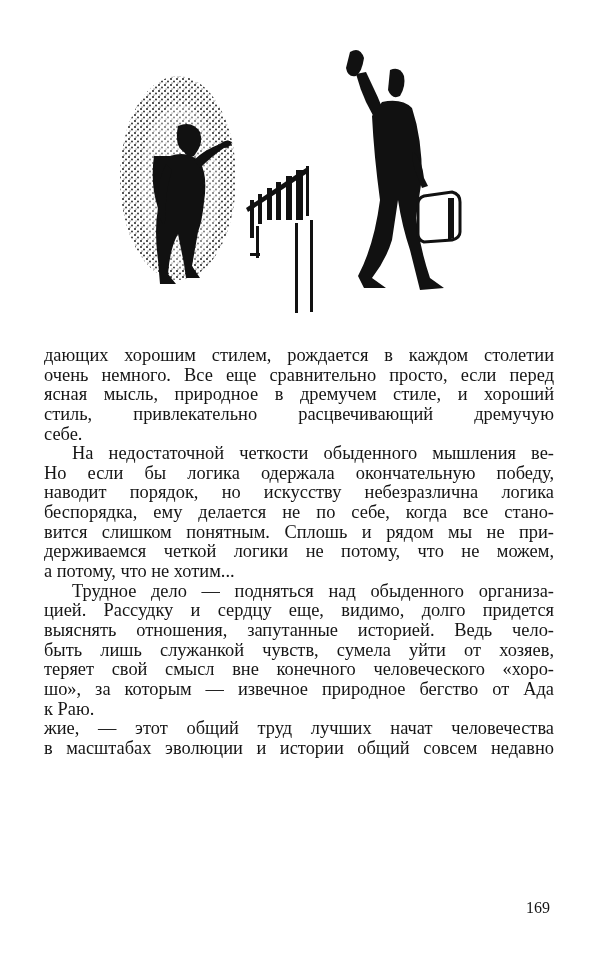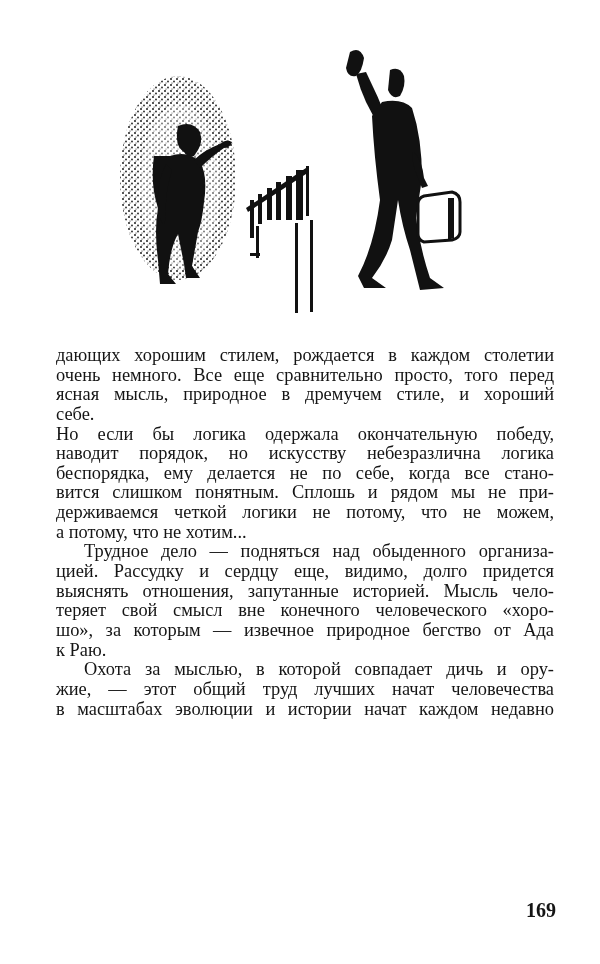--- a/index.html
+++ b/index.html
@@ -1,23 +1,23 @@
 <!DOCTYPE html>
 <html><head>
 <meta charset="utf-8">
 <style>
   html, body { margin:0; padding:0; background:#ffffff; }
   body { width:600px; height:964px; position:relative; overflow:hidden; font-family:"Liberation Serif","DejaVu Serif",serif; color:#151515; }
   .illustration { position:absolute; left:110px; top:48px; width:380px; height:285px; }
   .text-block { position:absolute; left:44px; top:346px; width:510px; font-size:18.4px; line-height:19.65px; }
   .para { margin:0; text-align:justify; text-align-last:auto; }
-  .para .ln { display:block; text-align:justify; text-align-last:justify; white-space:nowrap; height:19.65px;margin-left:12px; }
+  .para .ln { display:block; text-align:justify; text-align-last:justify; white-space:nowrap; height:19.65px; }
   .para .ln.last { text-align-last:left; }
   .para .ln.indent { padding-left:28px; }
-  .page-number { position:absolute; left:526px; top:899px; font-size:20px; font-weight:bold; font-family:"Liberation Serif",serif; }
+  .page-number { position:absolute; left:526px; top:899px; font-size:16px; font-weight:normal; font-family:"Liberation Serif",serif; }
 </style>
 </head>
 <body>
 
 <div class="illustration">
   <svg viewBox="0 0 380 285" width="380" height="285">
     <defs>
       <pattern id="stip" width="6" height="6" patternUnits="userSpaceOnUse">
         <circle cx="1" cy="1" r="1" fill="#111"></circle>
         <circle cx="4" cy="3.5" r="0.9" fill="#111"></circle>
@@ -60,40 +60,42 @@
       <path d="M304 104 q8 8 10 26 l4 8 l-6 2 l-4 -10 q-6 -14 -6 -26z"></path>
       <path d="M314 148 l28 -4 q8 2 8 10 l0 30 q0 6 -8 8 l-28 2 q-6 -2 -6 -8 l0 -30 q0 -6 6 -8z" fill="#fff" stroke="#111" stroke-width="3"></path>
       <path d="M338 150 l6 0 l0 40 l-6 2z"></path>
     </g>
   </svg>
 </div>
 
 <div class="text-block">
   <p class="para">
     <span class="ln">дающих хорошим стилем, рождается в каждом столетии</span>
-    <span class="ln">очень немного. Все еще сравнительно просто, того перед</span>
+    <span class="ln">очень немного. Все еще сравнительно просто, если перед</span>
     <span class="ln">ясная мысль, природное в дремучем стиле, и хороший</span>
+    <span class="ln">стиль, привлекательно расцвечивающий дремучую</span>
     <span class="ln last">себе.</span>
   </p>
   <p class="para">
+    <span class="ln indent">На недостаточной четкости обыденного мышления ве-</span>
     <span class="ln">Но если бы логика одержала окончательную победу,</span>
     <span class="ln">наводит порядок, но искусству небезразлична логика</span>
     <span class="ln">беспорядка, ему делается не по себе, когда все стано-</span>
     <span class="ln">вится слишком понятным. Сплошь и рядом мы не при-</span>
     <span class="ln">держиваемся четкой логики не потому, что не можем,</span>
     <span class="ln last">а потому, что не хотим...</span>
   </p>
   <p class="para">
     <span class="ln indent">Трудное дело — подняться над обыденного организа-</span>
     <span class="ln">цией. Рассудку и сердцу еще, видимо, долго придется</span>
-    <span class="ln">выяснять отношения, запутанные историей. Мысль чело-</span>
+    <span class="ln">выяснять отношения, запутанные историей. Ведь чело-</span>
+    <span class="ln">быть лишь служанкой чувств, сумела уйти от хозяев,</span>
     <span class="ln">теряет свой смысл вне конечного человеческого «хоро-</span>
     <span class="ln">шо», за которым — извечное природное бегство от Ада</span>
     <span class="ln last">к Раю.</span>
   </p>
   <p class="para">
-    <span class="ln indent">Охота за мыслью, в которой совпадает дичь и ору-</span>
     <span class="ln">жие, — этот общий труд лучших начат человечества</span>
-    <span class="ln">в масштабах эволюции и истории начат каждом недавно</span>
+    <span class="ln">в масштабах эволюции и истории общий совсем недавно</span>
   </p>
 </div>
 
 <div class="page-number">169</div>
 
 </body></html>

